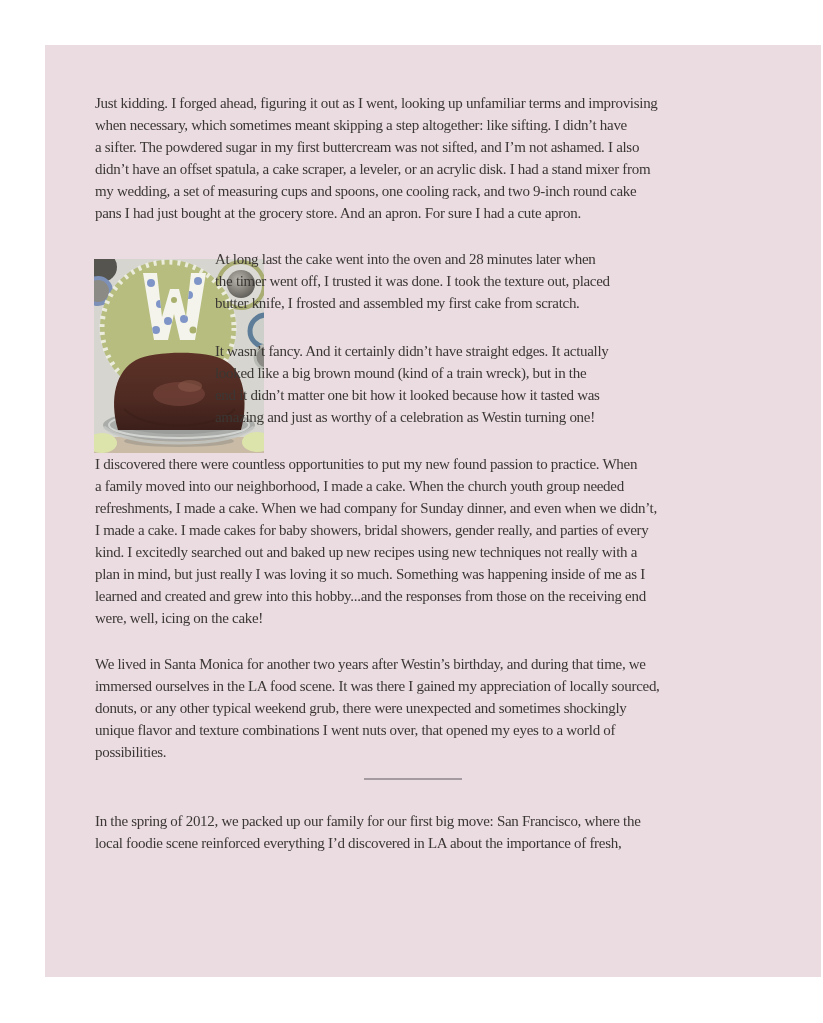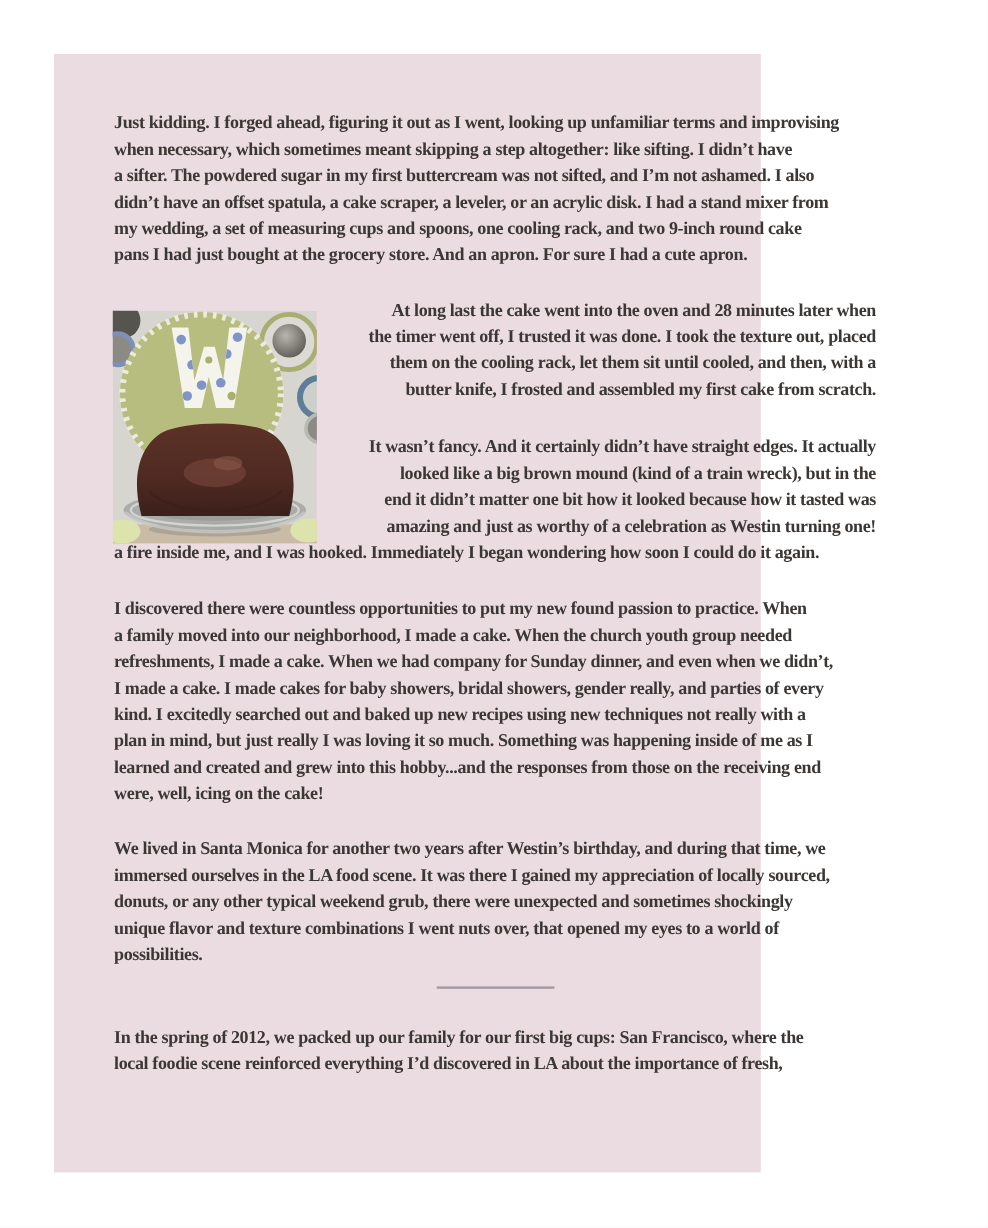--- a/index.html
+++ b/index.html
@@ -2,35 +2,34 @@
 <html style="--page-background: #ffffff; --page-panel_color: #ebdce2; --page-text_color: #3b3734; --page-divider_color: #a49aa0; --c-background: #d6d5cf; --c-topper_green: #b6bd7f; --c-letter_white: #f5f4ec; --c-dot_blue: #8095c7; --c-dot_olive: #a9b06e; --c-cake_brown: #4e2a22; --c-cake_highlight: #714238; --c-plate_gray: #a8aaa7; --c-plate_light: #dcdedb; --c-table_tan: #c9bba6; --c-corner_green: #dde4ab; --c-ring_blue: #7d90b8; --c-ring_olive: #a9ad72; --c-ring_teal: #5d7d99; --c-sphere_gray: #8b8a84; --c-dark_blob: #55544f;"><head>
 <meta charset="utf-8">
 <style>
   html,body{margin:0;padding:0;background:var(--page-background,#ffffff);}
   body{
     width:823px;height:1023px;position:relative;overflow:hidden;
     font-family:"Liberation Serif","DejaVu Serif",serif;
     color:var(--page-text_color,#3b3734);
   }
   .panel{
-    position:absolute;left:45px;top:45px;width:589px;height:932px;
+    position:absolute;left:45px;top:45px;width:776px;height:932px;
     background:var(--page-panel_color,#ebdce2);
-    font-weight:bold;
   }
   .photo{
     position:absolute;left:49px;top:214px;width:170px;height:194px;
   }
   .photo svg{display:block;width:170px;height:194px;}
   .article{position:absolute;left:50px;top:0;width:635px;}
   .para{margin:0;}
   .line{
     height:22px;line-height:22px;white-space:nowrap;
     font-size:15px;letter-spacing:-0.3px;
   }
-  .line.beside-photo{margin-left:120px;text-align:right;}
+  .line.beside-photo{margin-left:120px;}
   .para-p1{margin-top:47px}
   .para-p2{margin-top:24px}
   .para-p3{margin-top:26px}
   .para-p4{margin-top:25px}
   .para-p5{margin-top:24px}
   .para-p6{margin-top:30px}
   .divider{
     width:98px;height:2px;margin:15px auto 0 auto;
     background:var(--page-divider_color,#a49aa0);
   }
@@ -120,47 +119,45 @@
         <div class="line">Just kidding. I forged ahead, figuring it out as I went, looking up unfamiliar terms and improvising</div>
         <div class="line">when necessary, which sometimes meant skipping a step altogether: like sifting. I didn’t have</div>
         <div class="line">a sifter. The powdered sugar in my first buttercream was not sifted, and I’m not ashamed. I also</div>
         <div class="line">didn’t have an offset spatula, a cake scraper, a leveler, or an acrylic disk. I had a stand mixer from</div>
         <div class="line">my wedding, a set of measuring cups and spoons, one cooling rack, and two 9-inch round cake</div>
         <div class="line">pans I had just bought at the grocery store. And an apron. For sure I had a cute apron.</div>
       </div>
       <div class="para para-p2">
         <div class="line beside-photo">At long last the cake went into the oven and 28 minutes later when</div>
         <div class="line beside-photo">the timer went off, I trusted it was done. I took the texture out, placed</div>
-        <div class="line beside-photo">them on the cooling rack, let them sit until cooled, and then, with a</div>
         <div class="line beside-photo">butter knife, I frosted and assembled my first cake from scratch.</div>
       </div>
       <div class="para para-p3">
         <div class="line beside-photo">It wasn’t fancy. And it certainly didn’t have straight edges. It actually</div>
         <div class="line beside-photo">looked like a big brown mound (kind of a train wreck), but in the</div>
         <div class="line beside-photo">end it didn’t matter one bit how it looked because how it tasted was</div>
         <div class="line beside-photo">amazing and just as worthy of a celebration as Westin turning one!</div>
-        <div class="line">a fire inside me, and I was hooked. Immediately I began wondering how soon I could do it again.</div>
       </div>
       <div class="para para-p4">
         <div class="line">I discovered there were countless opportunities to put my new found passion to practice. When</div>
         <div class="line">a family moved into our neighborhood, I made a cake. When the church youth group needed</div>
         <div class="line">refreshments, I made a cake. When we had company for Sunday dinner, and even when we didn’t,</div>
         <div class="line">I made a cake. I made cakes for baby showers, bridal showers, gender really, and parties of every</div>
         <div class="line">kind. I excitedly searched out and baked up new recipes using new techniques not really with a</div>
         <div class="line">plan in mind, but just really I was loving it so much. Something was happening inside of me as I</div>
         <div class="line">learned and created and grew into this hobby...and the responses from those on the receiving end</div>
         <div class="line">were, well, icing on the cake!</div>
       </div>
       <div class="para para-p5">
         <div class="line">We lived in Santa Monica for another two years after Westin’s birthday, and during that time, we</div>
         <div class="line">immersed ourselves in the LA food scene. It was there I gained my appreciation of locally sourced,</div>
         <div class="line">donuts, or any other typical weekend grub, there were unexpected and sometimes shockingly</div>
         <div class="line">unique flavor and texture combinations I went nuts over, that opened my eyes to a world of</div>
         <div class="line">possibilities.</div>
       </div>
       <div class="divider"></div>
       <div class="para para-p6">
-        <div class="line">In the spring of 2012, we packed up our family for our first big cups: San Francisco, where the</div>
+        <div class="line">In the spring of 2012, we packed up our family for our first big move: San Francisco, where the</div>
         <div class="line">local foodie scene reinforced everything I’d discovered in LA about the importance of fresh,</div>
       </div>
     </div>
 
 </div>
 
 </body></html>

